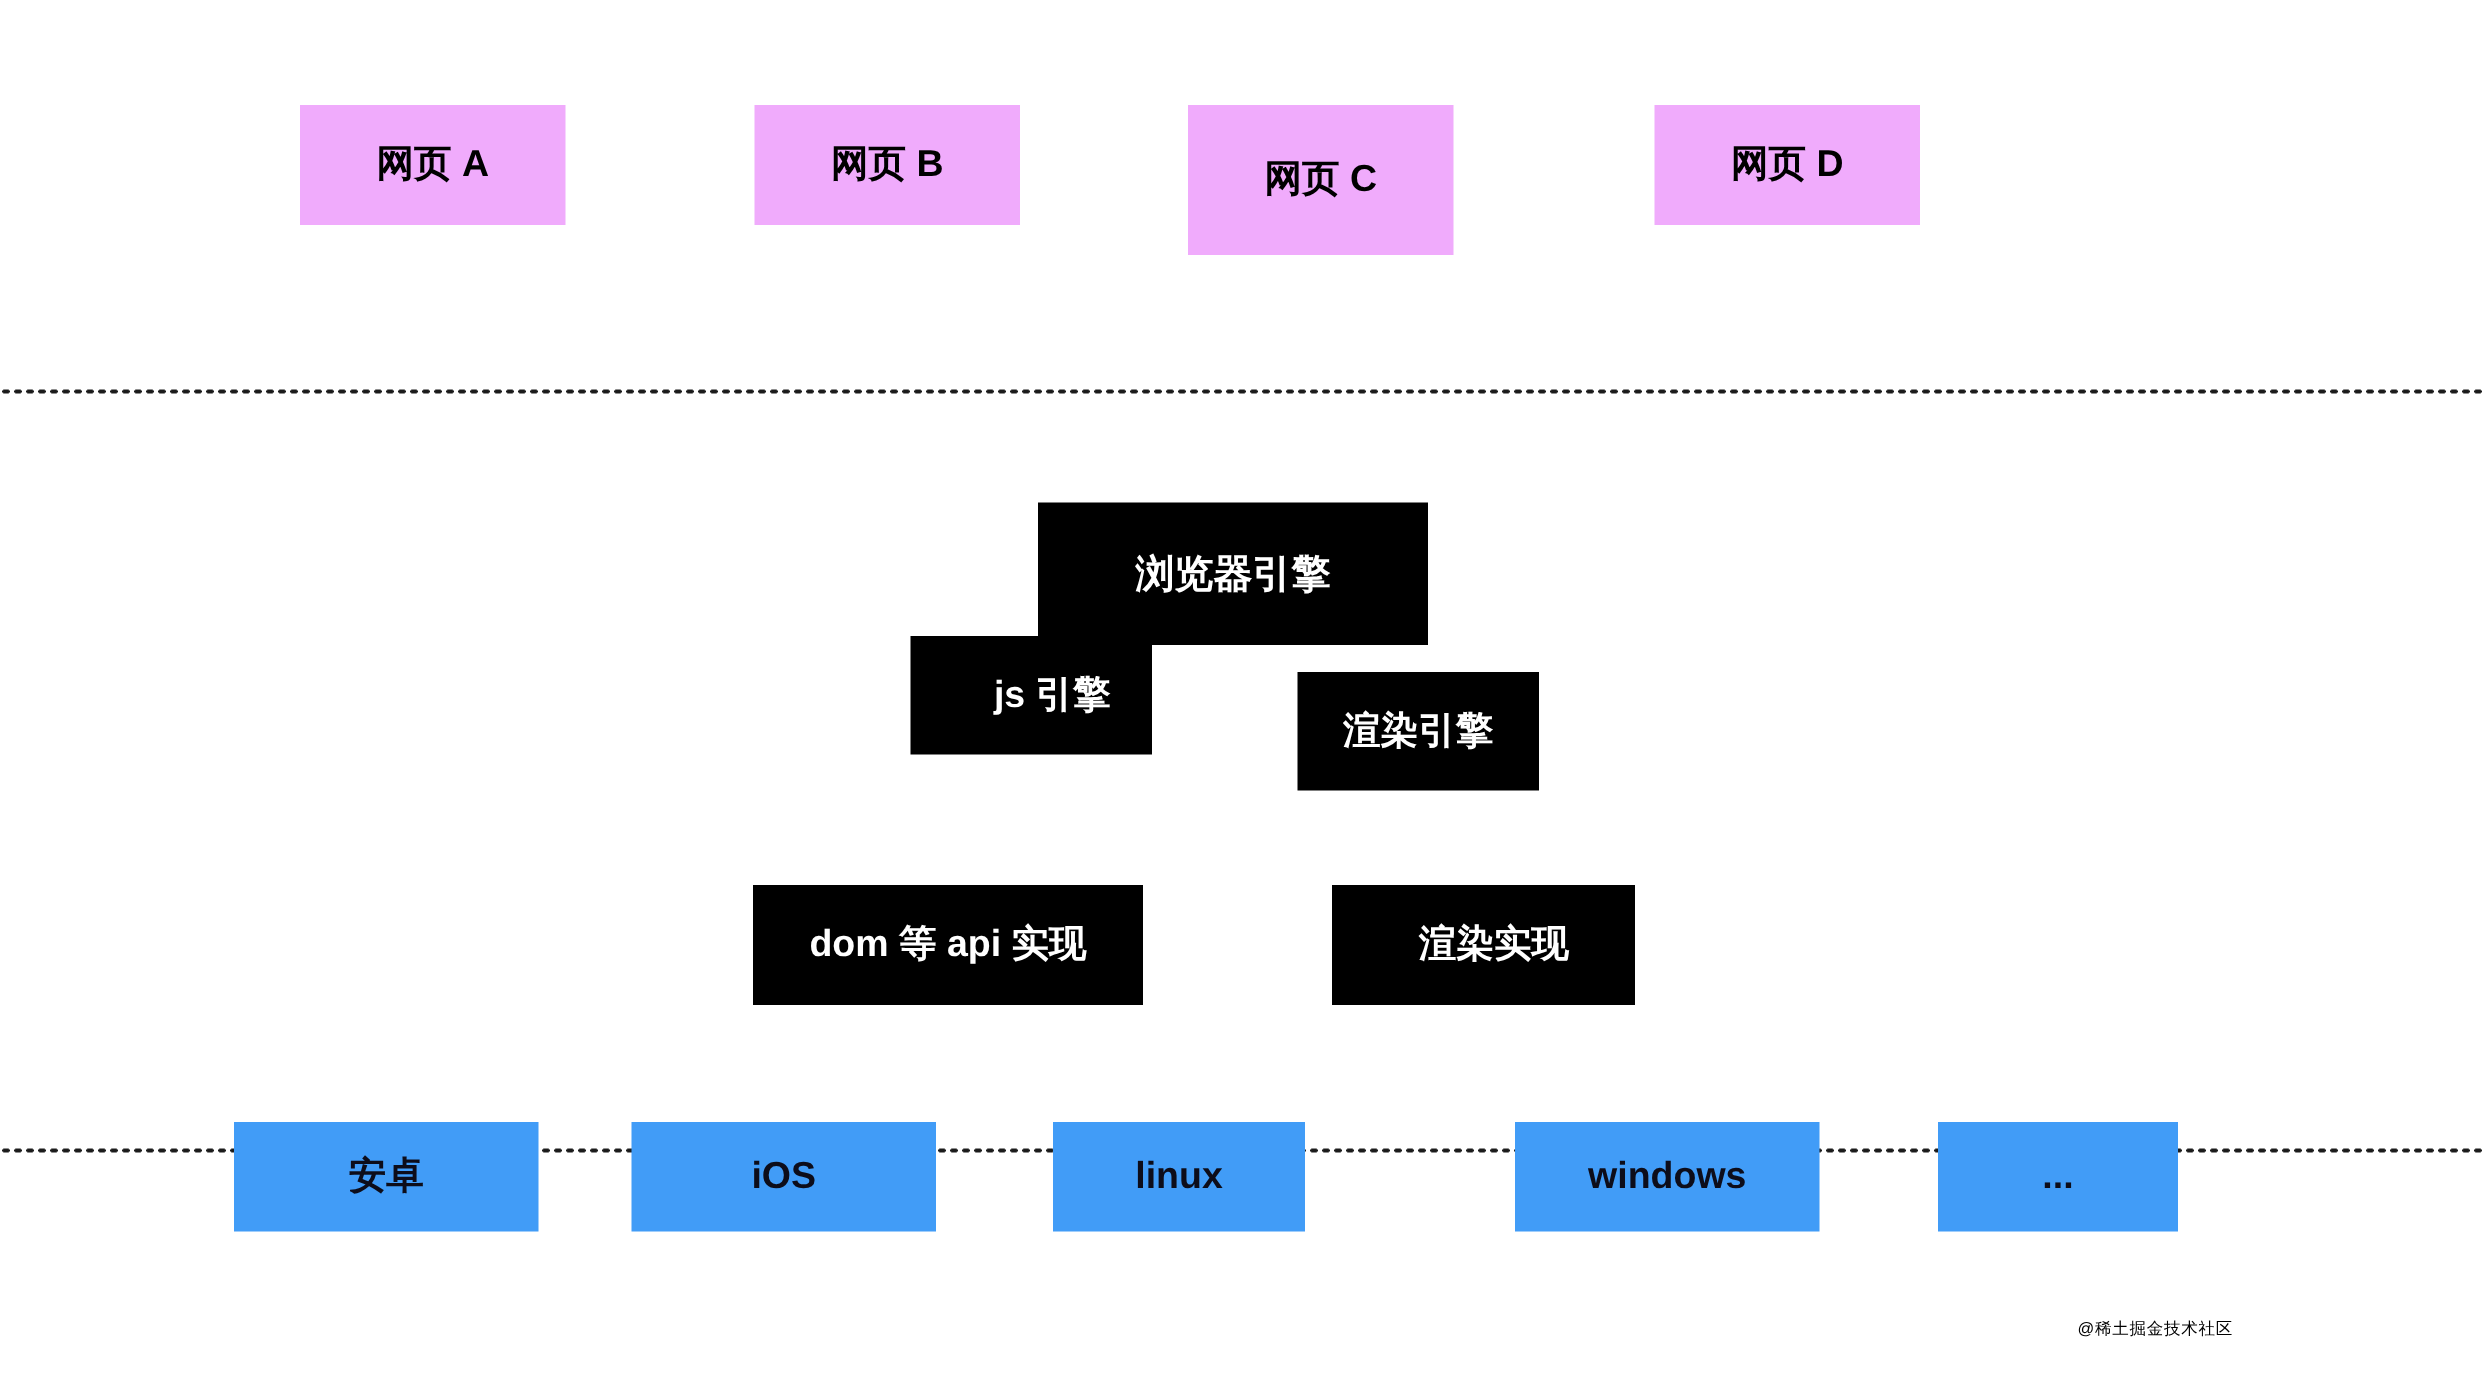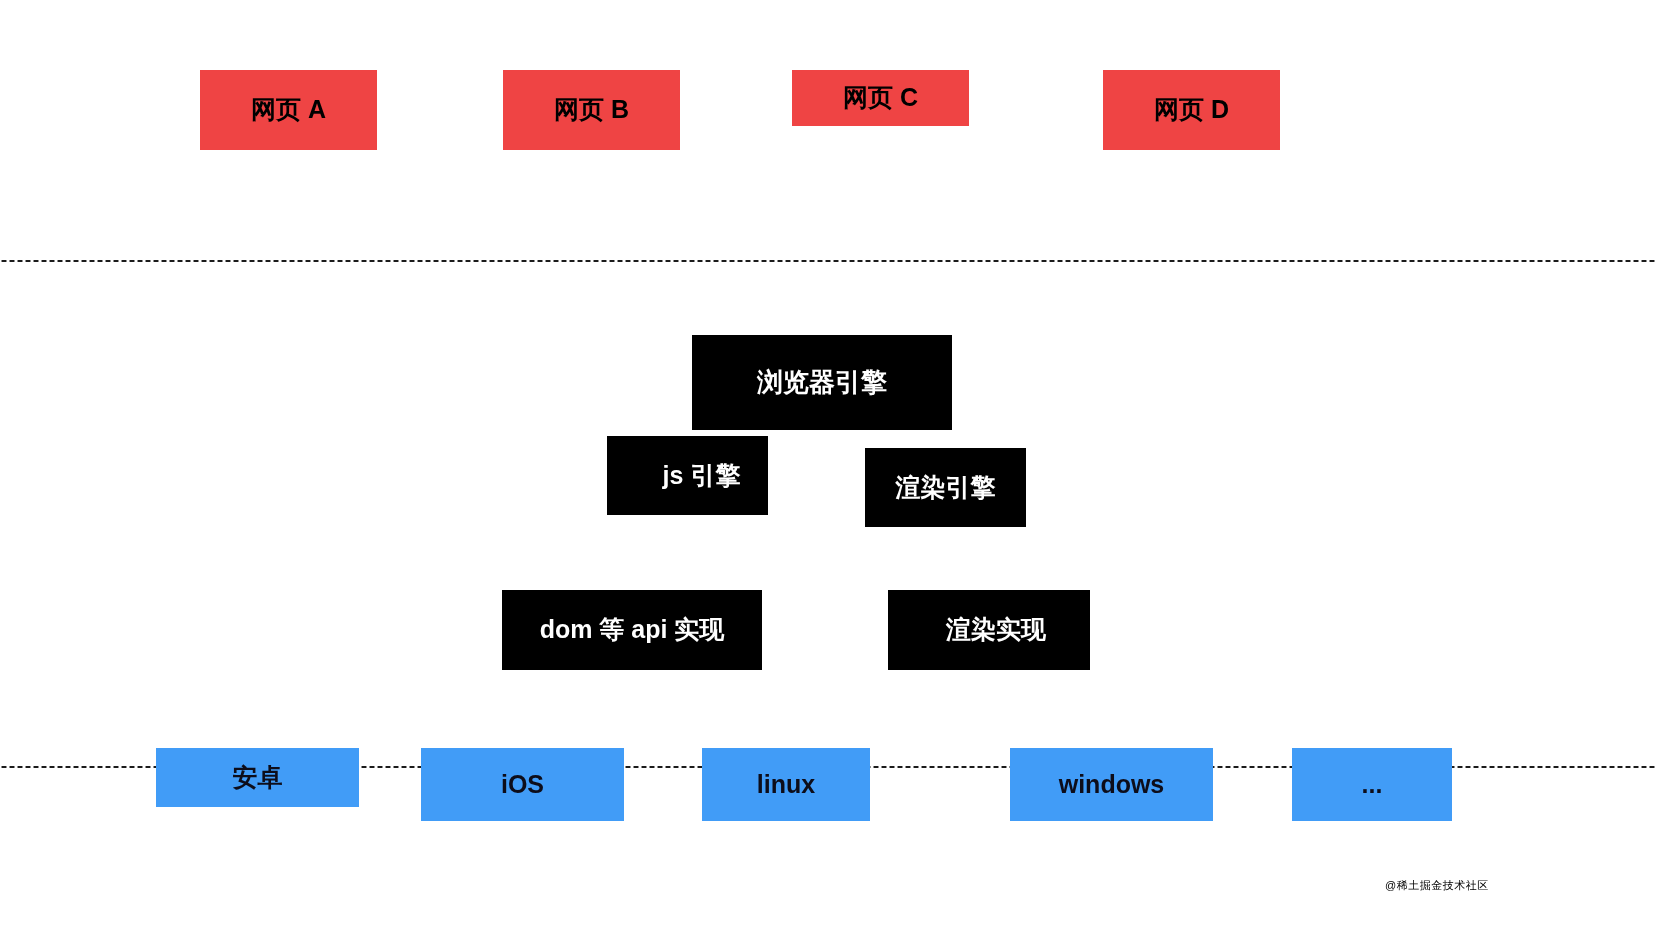--- a/index.html
+++ b/index.html
@@ -25,21 +25,21 @@
     display: flex;
     align-items: center;
     justify-content: center;
     box-sizing: border-box;
     text-align: center;
     line-height: 1.1;
     white-space: nowrap;
   }
 
   .box-web {
-    background: #ef4444;
+    background: #f0abfc;
     color: #000000;
     font-size: 25px;
     font-weight: 700;
   }
 
   .box-engine {
     background: #000000;
     color: #ffffff;
     font-weight: 700;
   }
@@ -82,57 +82,57 @@
 
 <div id="canvas">
 
   <div id="web-pages-layer">
       <div class="box box-web" style="left: 200px; top: 70px; width: 177px; height: 80px;">
         <span>网页 A</span>
       </div>
       <div class="box box-web" style="left: 503px; top: 70px; width: 177px; height: 80px;">
         <span>网页 B</span>
       </div>
-      <div class="box box-web" style="left: 792px; top: 70px; width: 177px; height: 56px;">
+      <div class="box box-web" style="left: 792px; top: 70px; width: 177px; height: 100px;">
         <span>网页 C</span>
       </div>
       <div class="box box-web" style="left: 1103px; top: 70px; width: 177px; height: 80px;">
         <span>网页 D</span>
       </div>
     </div>
 
   <div id="dividers-layer">
       <div class="divider" style="top: 259px;"></div>
       <div class="divider" style="top: 765px;"></div>
     </div>
 
   <div id="engine-tier1-layer">
       <div class="box box-engine tier1" style="left: 692px; top: 288px; width: 260px; height: 95px; margin-top: 47px;">
         <span>浏览器引擎</span>
       </div>
     </div>
   <div id="engine-tier2-layer">
-      <div class="box box-engine tier2" style="left: 607px; top: 436px; width: 161px; height: 79px; padding-left: 28px;">
+      <div class="box box-engine tier2" style="left: 607px; top: 424px; width: 161px; height: 79px; padding-left: 28px;">
         <span>js 引擎</span>
       </div>
       <div class="box box-engine tier2" style="left: 865px; top: 448px; width: 161px; height: 79px;">
         <span>渲染引擎</span>
       </div>
     </div>
   <div id="engine-tier3-layer">
       <div class="box box-engine tier3" style="left: 502px; top: 590px; width: 260px; height: 80px;">
         <span>dom 等 api 实现</span>
       </div>
       <div class="box box-engine tier3" style="left: 888px; top: 590px; width: 202px; height: 80px; padding-left: 14px;">
         <span>渲染实现</span>
       </div>
     </div>
 
   <div id="os-layer">
-      <div class="box box-os" style="left: 156px; top: 748px; width: 203px; height: 59px;">
+      <div class="box box-os" style="left: 156px; top: 748px; width: 203px; height: 73px;">
         <span>安卓</span>
       </div>
       <div class="box box-os" style="left: 421px; top: 748px; width: 203px; height: 73px;">
         <span>iOS</span>
       </div>
       <div class="box box-os" style="left: 702px; top: 748px; width: 168px; height: 73px;">
         <span>linux</span>
       </div>
       <div class="box box-os" style="left: 1010px; top: 748px; width: 203px; height: 73px;">
         <span>windows</span>

